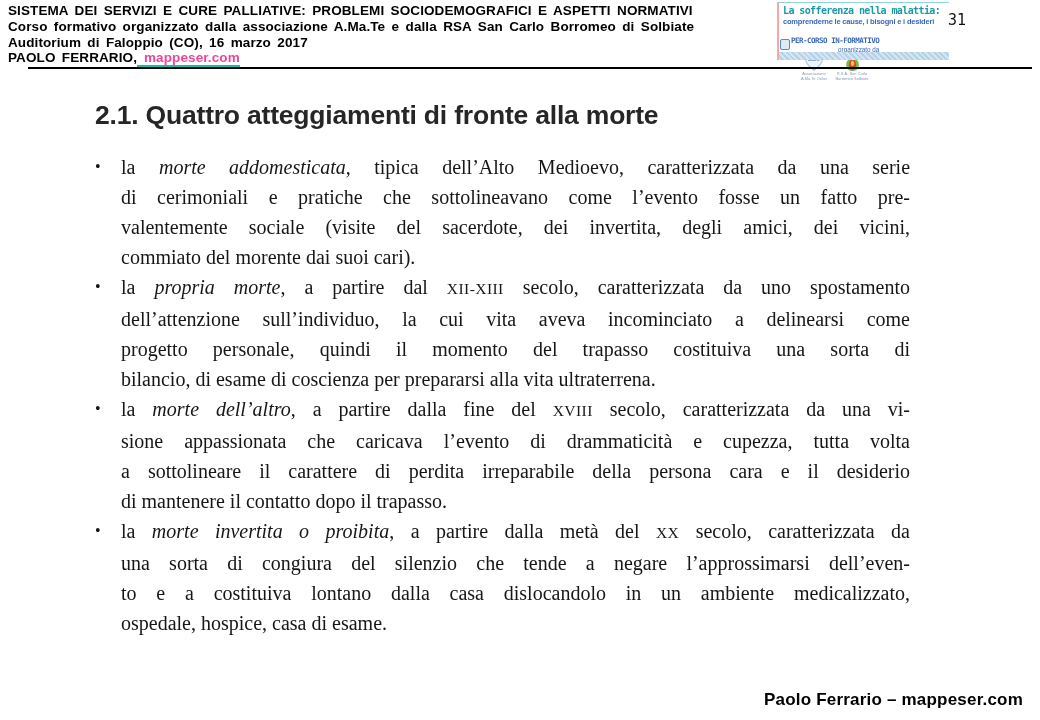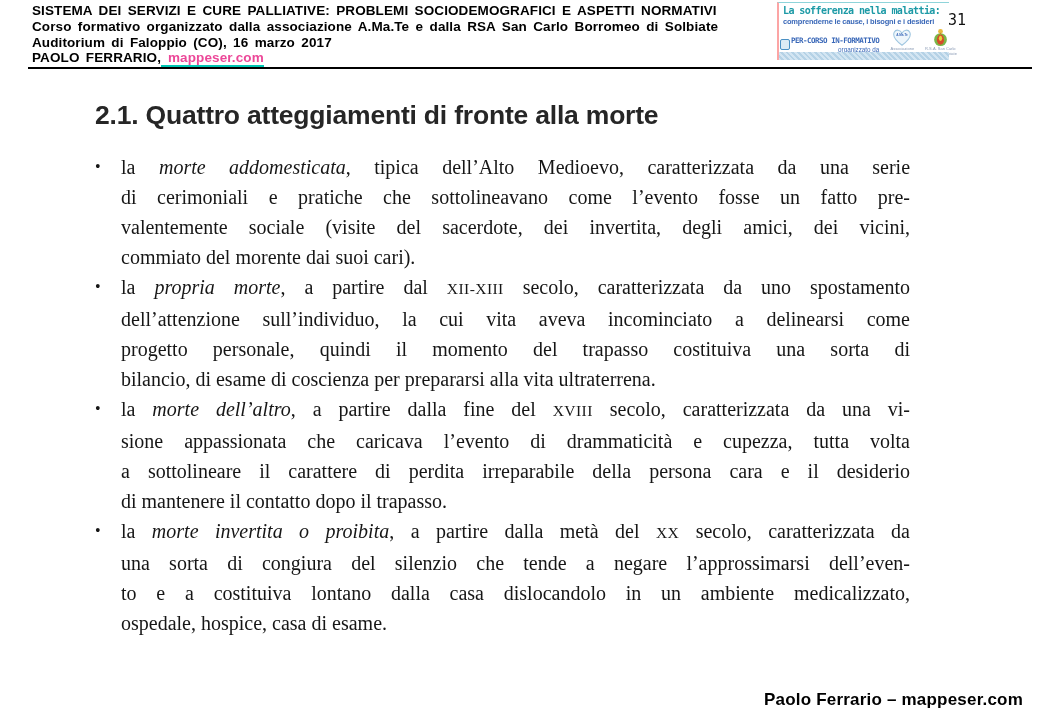--- a/index.html
+++ b/index.html
@@ -4,21 +4,21 @@
 <style>
   html,body{margin:0;padding:0;}
   body{
     width:1040px;height:720px;background:#ffffff;position:relative;overflow:hidden;
     font-family:"Liberation Sans", sans-serif;
   }
   
   .header-left{
     position:absolute;left:8px;top:3px;width:775px;
     font-weight:bold;font-size:13.5px;line-height:15.8px;color:#000;
-    letter-spacing:0.1px;word-spacing:2.5px;margin-left:24px;
+    letter-spacing:0.1px;word-spacing:2.5px;
   }
   .header-line{white-space:nowrap;}
   .site-link{
     color:#ec4899;text-decoration:none;border-bottom:2px solid #00c6b4;
     padding-left:7px;font-weight:bold;cursor:pointer;
   }
   .hrule{position:absolute;left:28px;right:8px;top:67px;height:2px;background:#000;}
   .page-number{
     position:absolute;left:948px;top:11px;
     font-family:"DejaVu Sans Mono", monospace;font-size:15px;color:#111;
@@ -29,21 +29,21 @@
     background:#fff;border-left:2px solid #fca5a5;border-top:1px solid #8fd4da;
   }
   .banner-title{
     font-family:"DejaVu Sans Mono", monospace;font-weight:bold;font-size:10px;
     color:#1d9aa6;letter-spacing:-0.6px;margin:2px 0 0 4px;white-space:nowrap;
   }
   .banner-sub{
     font-size:7.5px;font-weight:bold;color:#3a68b8;margin:1px 0 0 4px;
     white-space:nowrap;letter-spacing:-0.2px;
   }
-  .banner-row{display:flex;align-items:flex-start;margin:2px 0 0 12px;}
+  .banner-row{display:flex;align-items:flex-start;margin:2px 0 0 12px;flex-direction:column;}
   .banner-course{
     font-family:"DejaVu Sans Mono", monospace;font-weight:bold;font-size:7.5px;
     letter-spacing:-0.5px;color:#3a68b8;margin-top:8px;white-space:nowrap;
   }
   .banner-org{font-size:6.3px;color:#3a68b8;text-align:right;margin-top:1px;}
   .logos{display:flex;gap:4px;margin-left:6px;}
   .logo{display:flex;flex-direction:column;align-items:center;width:34px;}
   .logo-caption{
     font-size:4px;color:#8a9bb5;text-align:center;line-height:4.6px;margin-top:0;
   }

